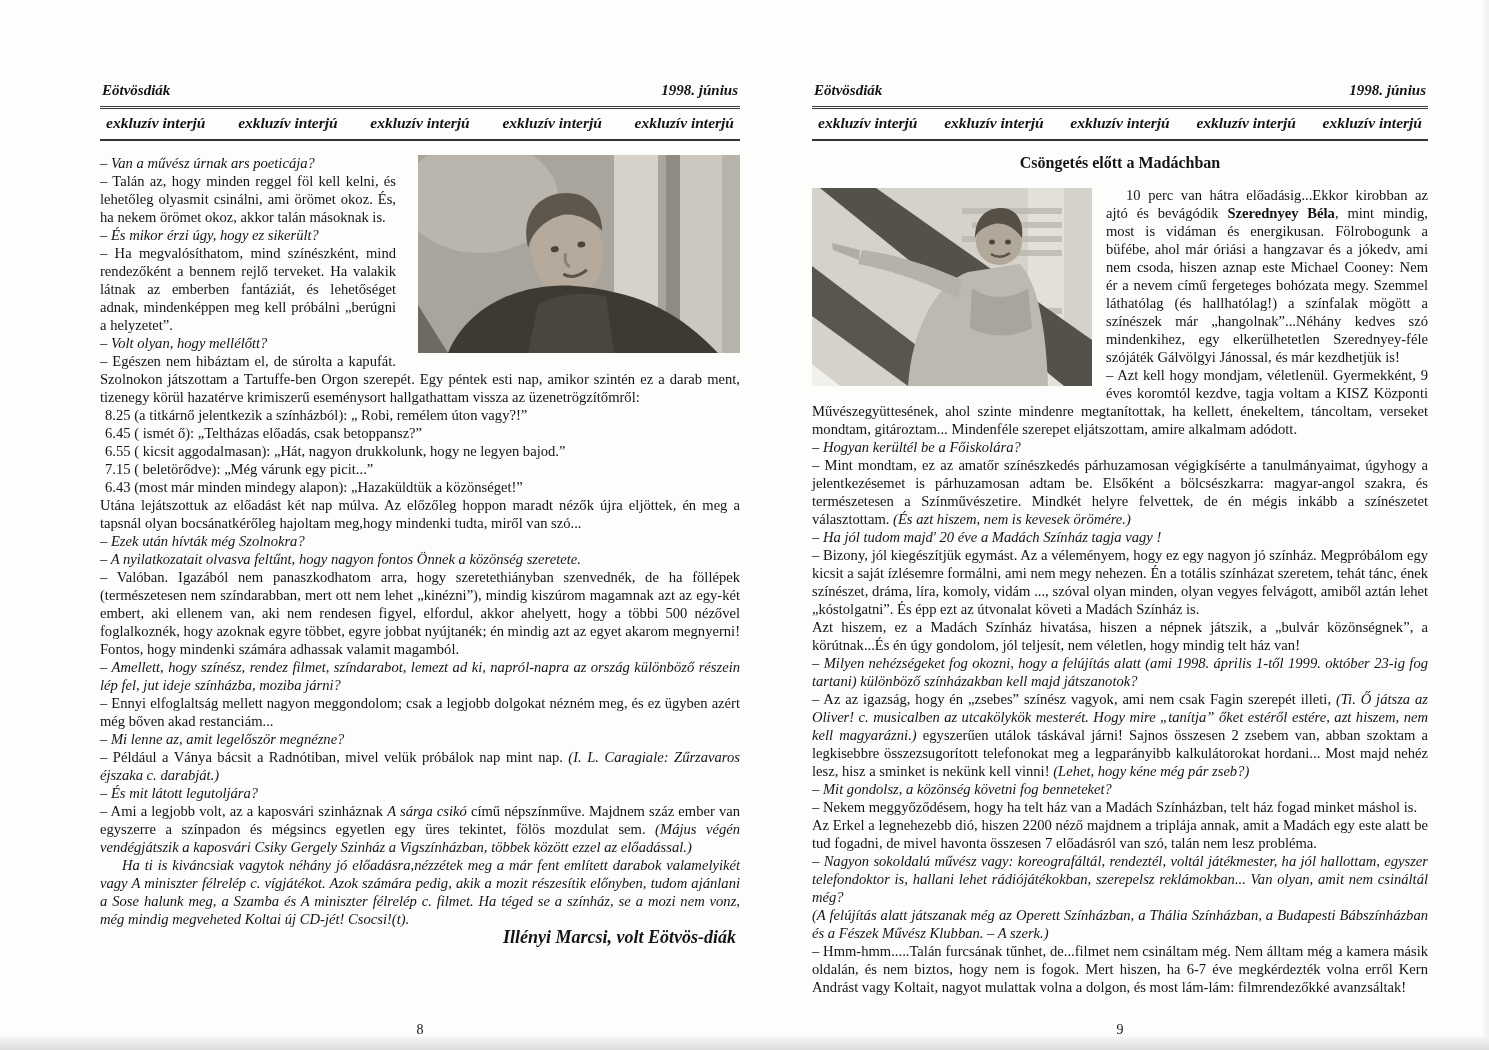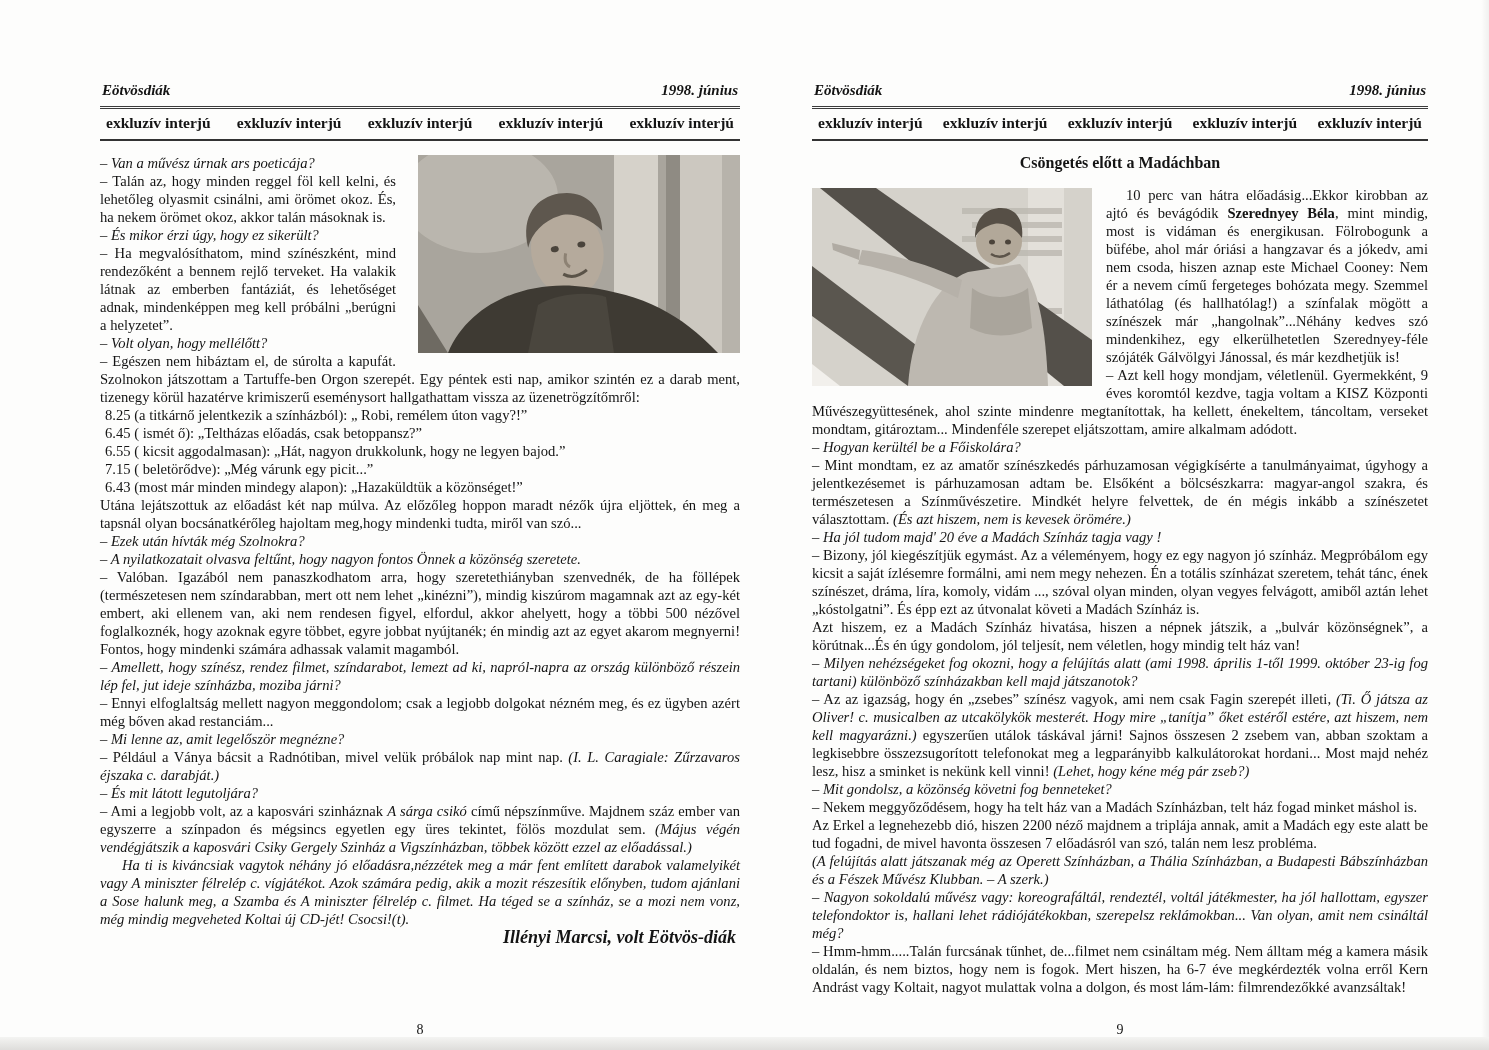--- a/index.html
+++ b/index.html
@@ -13,21 +13,21 @@
   .scan-shade-right{position:absolute;top:0;bottom:0;right:0;width:8px;background:linear-gradient(to right,rgba(0,0,0,0),rgba(0,0,0,0.05));}
 
   .page{position:absolute;top:38px;margin-top:44px;}
   .page-left{left:100px;width:640px;}
   .page-right{left:812px;width:616px;}
 
   .brand-row{display:flex;justify-content:space-between;align-items:baseline;
     font-weight:bold;font-style:italic;font-size:15px;padding:0 2px;}
   .band{display:flex;justify-content:space-between;margin-top:7px;
     border-top:3px double #3c3c3c;border-bottom:2px solid #333;
-    padding:5px 6px 7px 6px;font-weight:bold;font-size:15.5px;}
+    padding:5px 6px 7px 6px;font-weight:bold;font-style:italic;font-size:15.5px;}
 
   .body-text{margin-top:13px;font-size:14.6px;line-height:18px;text-align:justify;}
   .body-text p{margin:0;}
   .q{font-style:italic;}
   .dlg{text-align:left;padding-left:5px;}
   .closing{font-style:italic;text-indent:22px;}
   .indent{text-indent:20px;}
   span.i{font-style:italic;}
   span.b{font-weight:bold;}
 
@@ -157,22 +157,22 @@
     <p class="q"><span>– Hogyan kerültél be a Főiskolára?</span></p>
     <p><span>– Mint mondtam, ez az amatőr színészkedés párhuzamosan végigkísérte a tanulmányaimat, úgyhogy a jelentkezésemet is párhuzamosan adtam be. Elsőként a bölcsészkarra: magyar-angol szakra, és természetesen a Színművészetire. Mindkét helyre felvettek, de én mégis inkább a színészetet választottam. </span><span class="i">(És azt hiszem, nem is kevesek örömére.)</span></p>
     <p class="q"><span>– Ha jól tudom majd' 20 éve a Madách Színház tagja vagy !</span></p>
     <p><span>– Bizony, jól kiegészítjük egymást. Az a véleményem, hogy ez egy nagyon jó színház. Megpróbálom egy kicsit a saját ízlésemre formálni, ami nem megy nehezen. Én a totális színházat szeretem, tehát tánc, ének színészet, dráma, líra, komoly, vidám ..., szóval olyan minden, olyan vegyes felvágott, amiből aztán lehet „kóstolgatni”. És épp ezt az útvonalat követi a Madách Színház is.</span></p>
     <p><span>Azt hiszem, ez a Madách Színház hivatása, hiszen a népnek játszik, a „bulvár közönségnek”, a körútnak...És én úgy gondolom, jól teljesít, nem véletlen, hogy mindig telt ház van!</span></p>
     <p class="q"><span>– Milyen nehézségeket fog okozni, hogy a felújítás alatt (ami 1998. április 1-től 1999. október 23-ig fog tartani) különböző színházakban kell majd játszanotok?</span></p>
     <p><span>– Az az igazság, hogy én „zsebes” színész vagyok, ami nem csak Fagin szerepét illeti, </span><span class="i">(Ti. Ő játsza az Oliver! c. musicalben az utcakölykök mesterét. Hogy mire „tanítja” őket estéről estére, azt hiszem, nem kell magyarázni.)</span><span> egyszerűen utálok táskával járni! Sajnos összesen 2 zsebem van, abban szoktam a legkisebbre összezsugorított telefonokat meg a legparányibb kalkulátorokat hordani... Most majd nehéz lesz, hisz a sminket is nekünk kell vinni! </span><span class="i">(Lehet, hogy kéne még pár zseb?)</span></p>
     <p class="q"><span>– Mit gondolsz, a közönség követni fog benneteket?</span></p>
     <p><span>– Nekem meggyőződésem, hogy ha telt ház van a Madách Színházban, telt ház fogad minket máshol is.</span></p>
     <p><span>Az Erkel a legnehezebb dió, hiszen 2200 néző majdnem a triplája annak, amit a Madách egy este alatt be tud fogadni, de mivel havonta összesen 7 előadásról van szó, talán nem lesz probléma.</span></p>
+    <p class="q"><span>– Nagyon sokoldalú művész vagy: koreografáltál, rendeztél, voltál játékmester, ha jól hallottam, egyszer telefondoktor is, hallani lehet rádiójátékokban, szerepelsz reklámokban... Van olyan, amit nem csináltál még?</span></p>
     <p class="q"><span>(A felújítás alatt játszanak még az Operett Színházban, a Thália Színházban, a Budapesti Bábszínházban és a Fészek Művész Klubban. – A szerk.)</span></p>
-    <p class="q"><span>– Nagyon sokoldalú művész vagy: koreografáltál, rendeztél, voltál játékmester, ha jól hallottam, egyszer telefondoktor is, hallani lehet rádiójátékokban, szerepelsz reklámokban... Van olyan, amit nem csináltál még?</span></p>
     <p><span>– Hmm-hmm.....Talán furcsának tűnhet, de...filmet nem csináltam még. Nem álltam még a kamera másik oldalán, és nem biztos, hogy nem is fogok. Mert hiszen, ha 6-7 éve megkérdezték volna erről Kern Andrást vagy Koltait, nagyot mulattak volna a dolgon, és most lám-lám: filmrendezőkké avanzsáltak!</span></p>
   </div>
 
   <div class="page-number">9</div>
 </div>
 
 <div class="scan-shade-right"></div>
 <div class="scan-edge-bottom"></div>
 
 </body></html>

